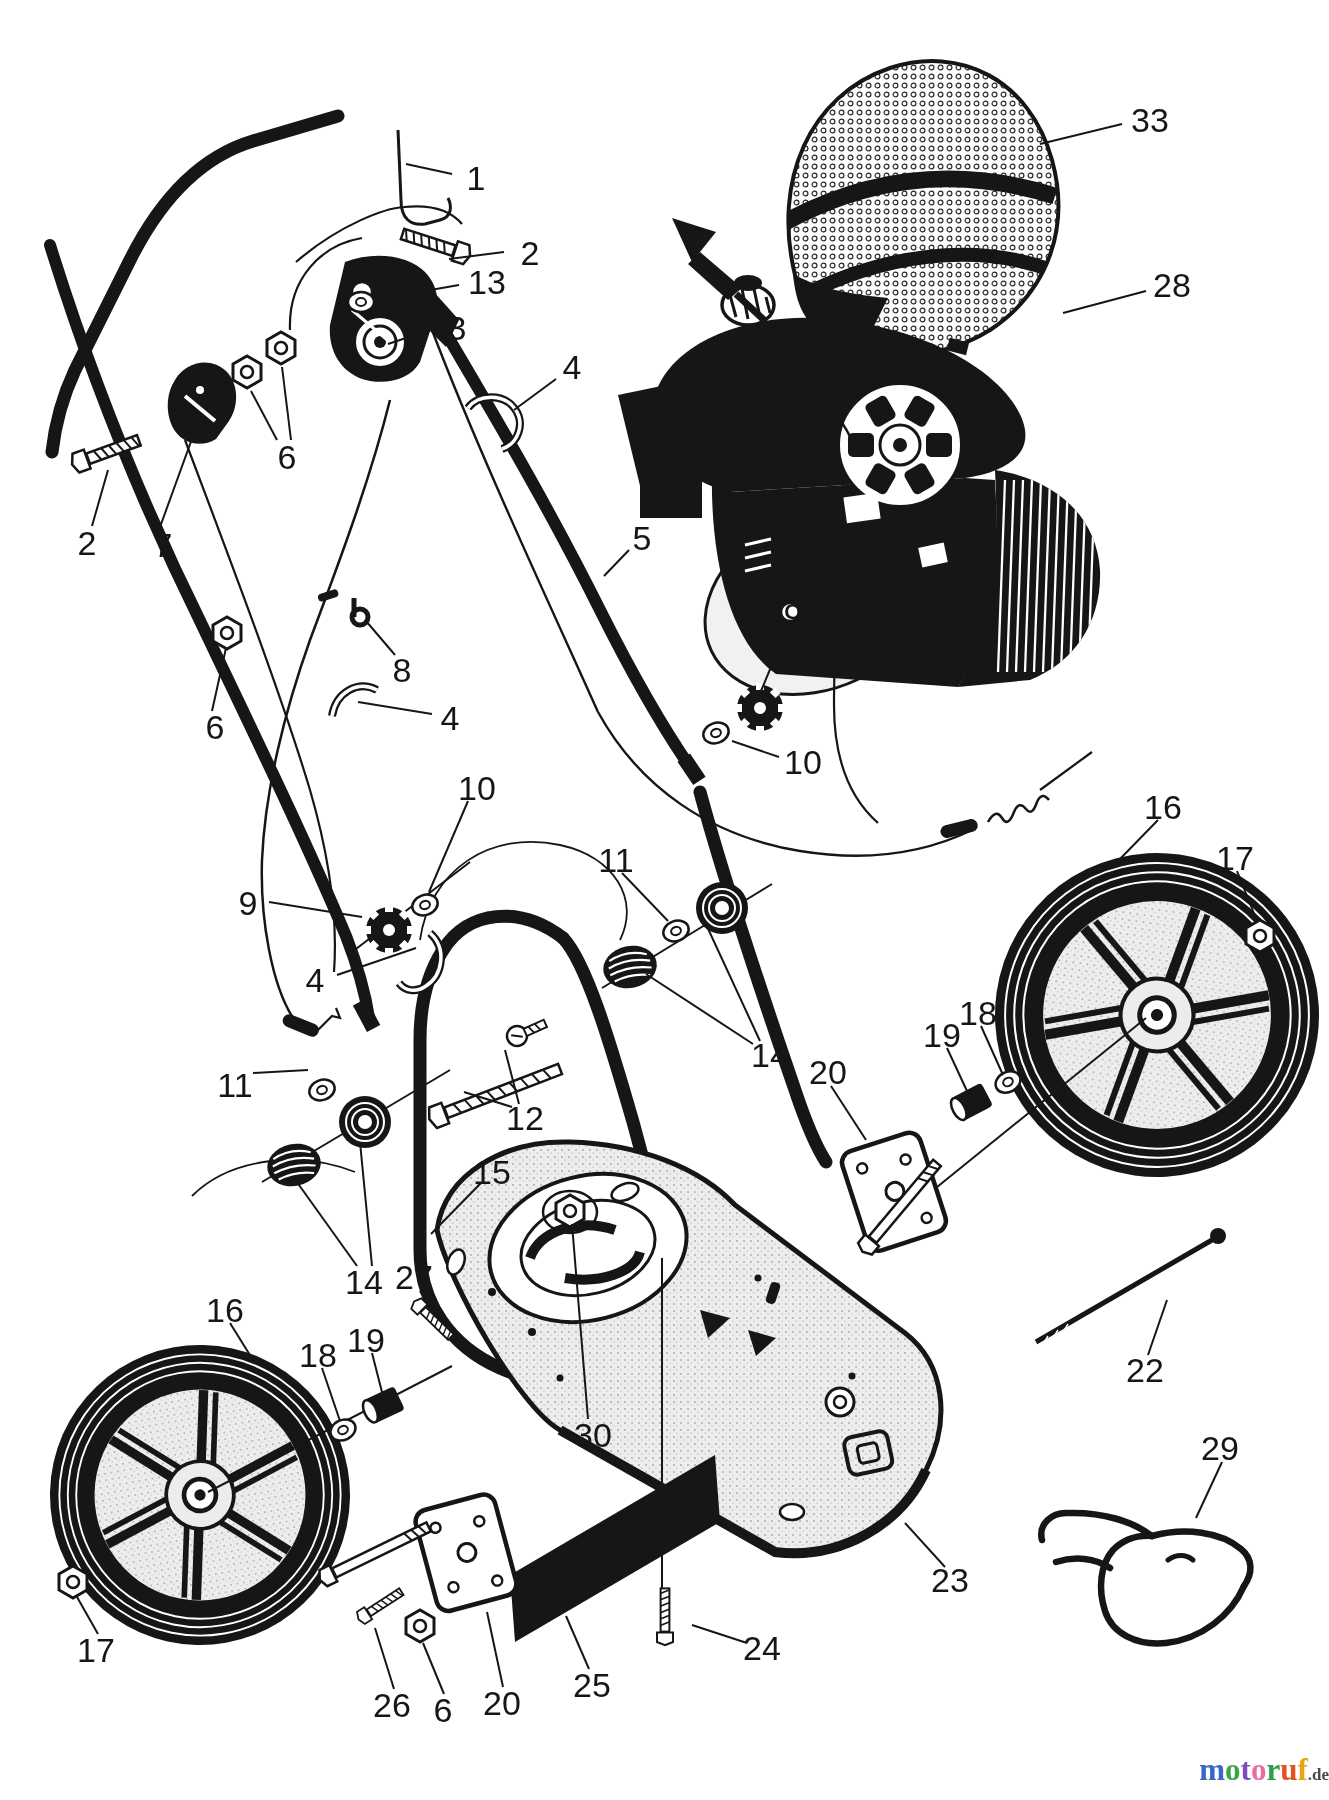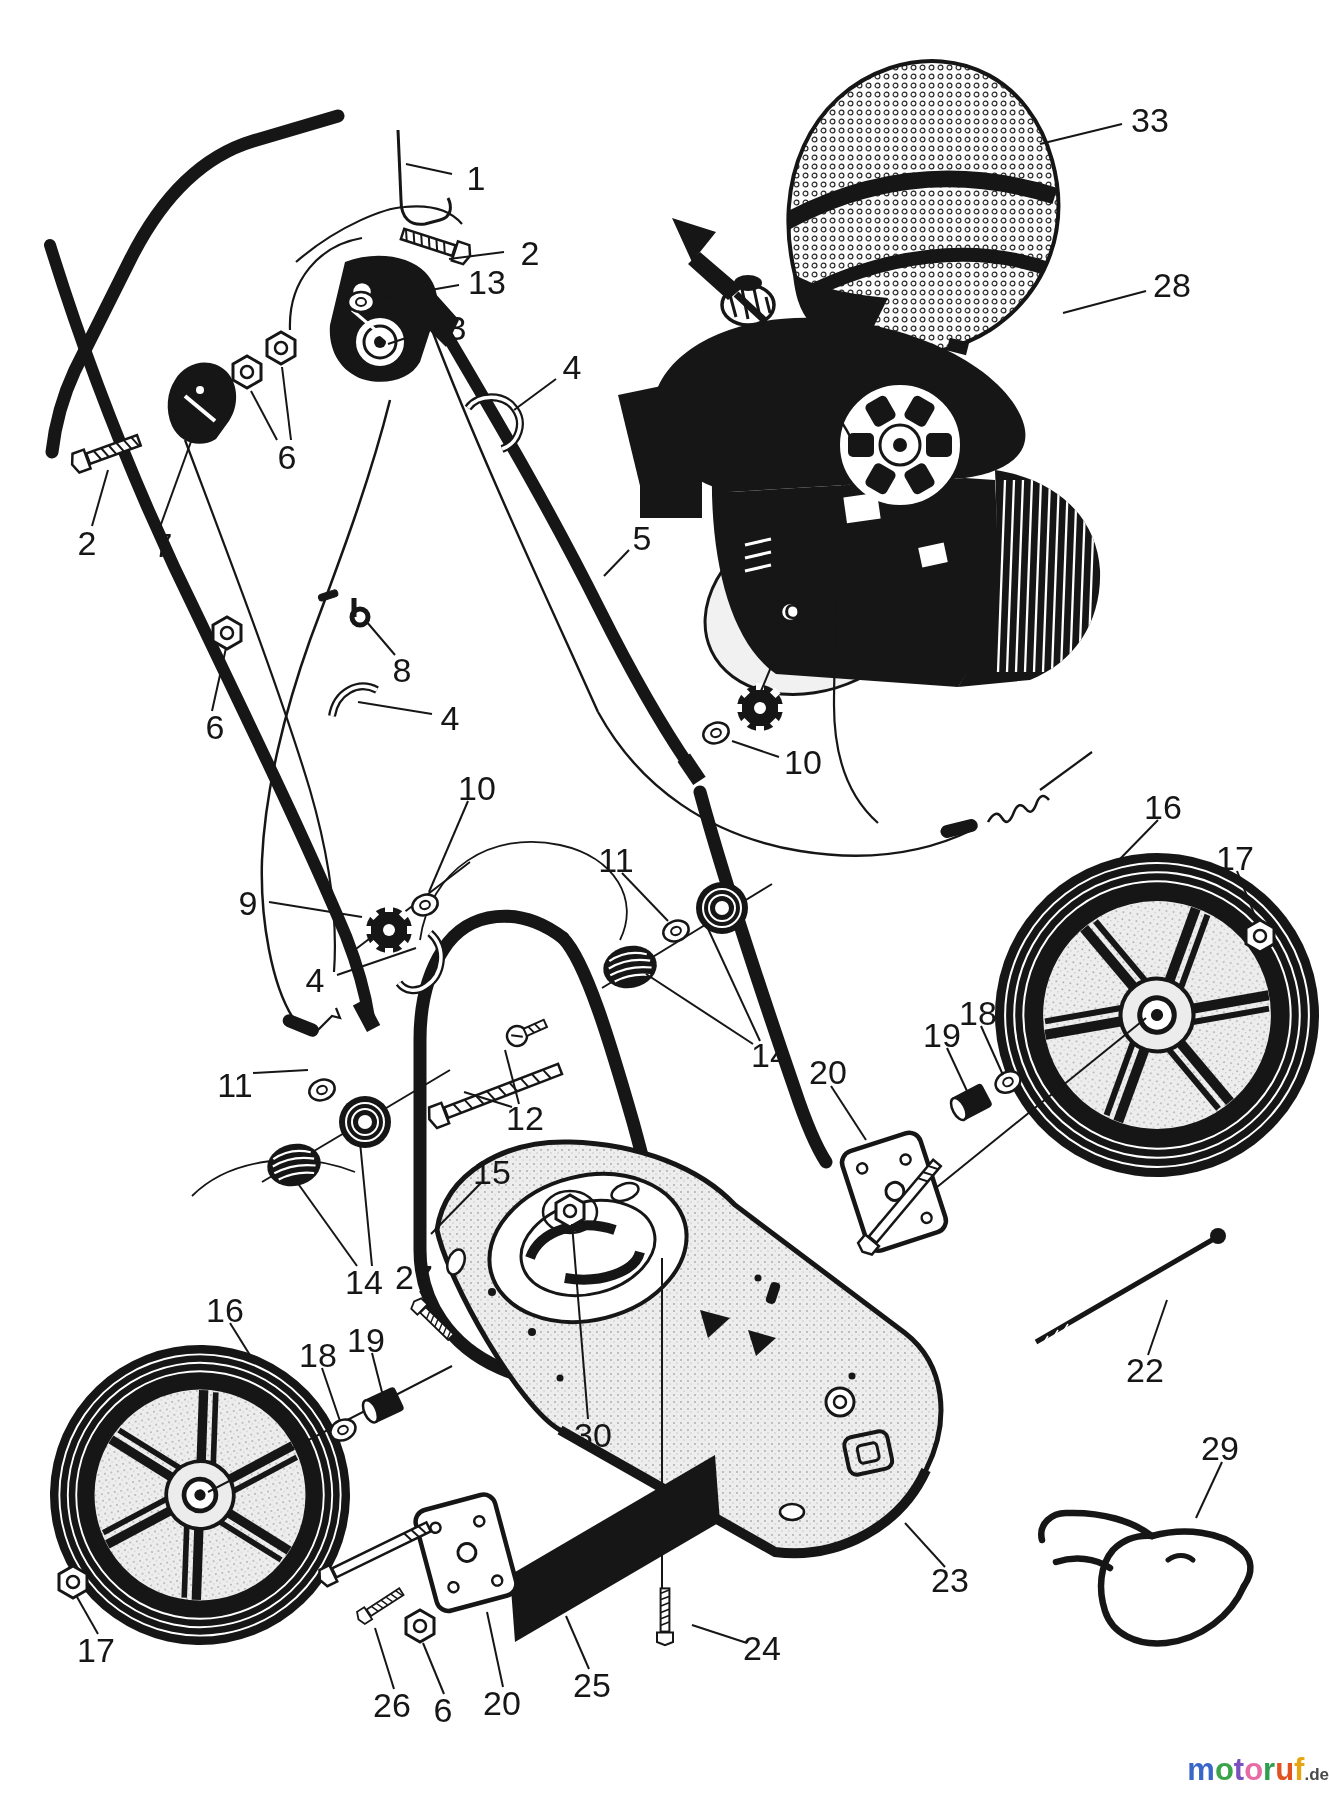--- a/index.html
+++ b/index.html
@@ -2,21 +2,21 @@
 <html><head>
 <meta charset="utf-8">
 <style>
   html,body{margin:0;padding:0;background:#fff;}
   .stage{position:relative;width:1329px;height:1800px;background:#fff;overflow:hidden;
          font-family:"Liberation Sans",sans-serif;}
   svg{position:absolute;left:0;top:0;}
   .callout{font-family:"Liberation Sans","DejaVu Sans",sans-serif;font-size:34px;fill:#161616;}
   .leader{stroke:#161616;stroke-width:2;}
   .wm{position:absolute;left:1150px;top:1752px;width:179px;text-align:right;
-      font-family:Liberation Sans, sans-serif;font-weight:bold;font-size:31px;
+      font-family:Liberation Serif, serif;font-weight:bold;font-size:31px;
       letter-spacing:0px;white-space:nowrap;}
   .wm .suffix{font-size:17px;font-weight:bold;}
 </style>
 </head>
 <body>
 
 <div class="stage">
 <svg width="1329" height="1800" viewBox="0 0 1329 1800">
   <defs>
     <pattern id="stip" width="7" height="7" patternUnits="userSpaceOnUse">

